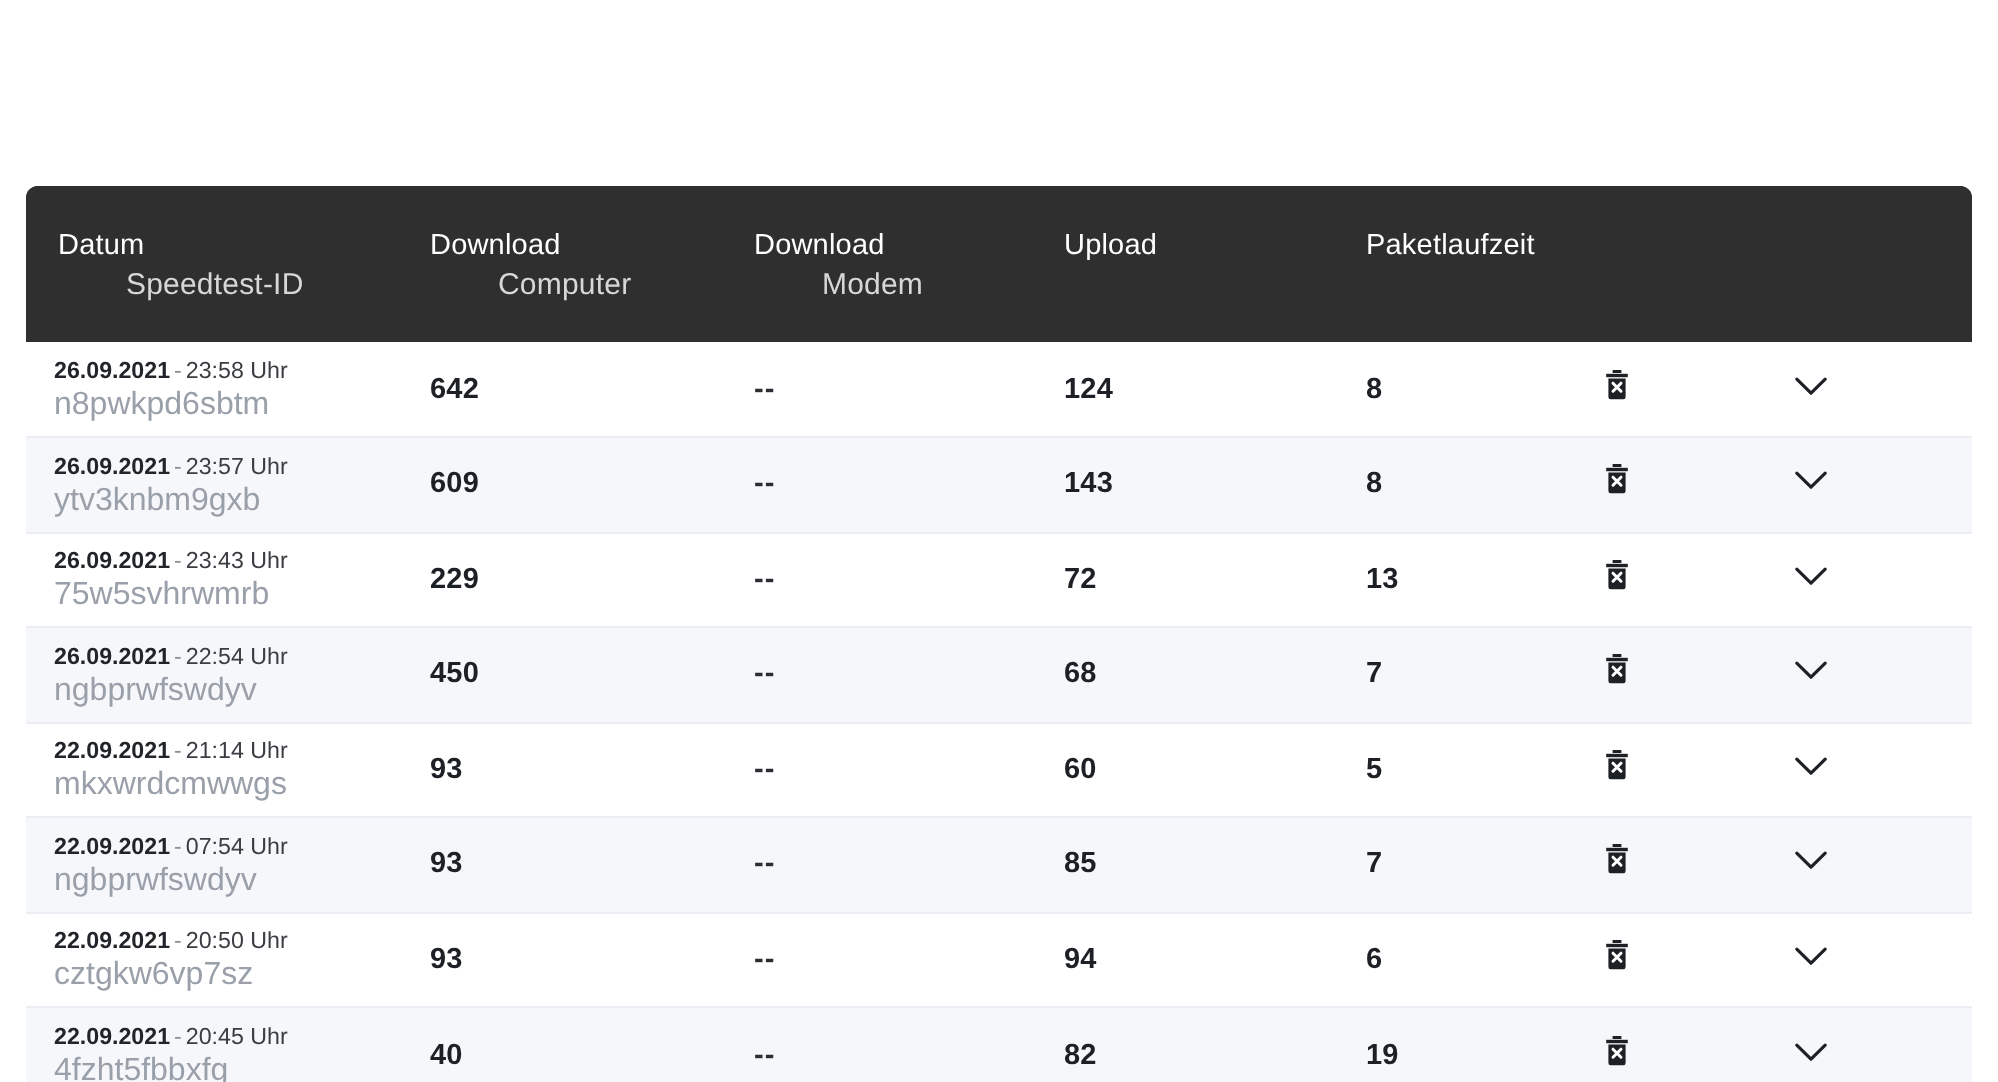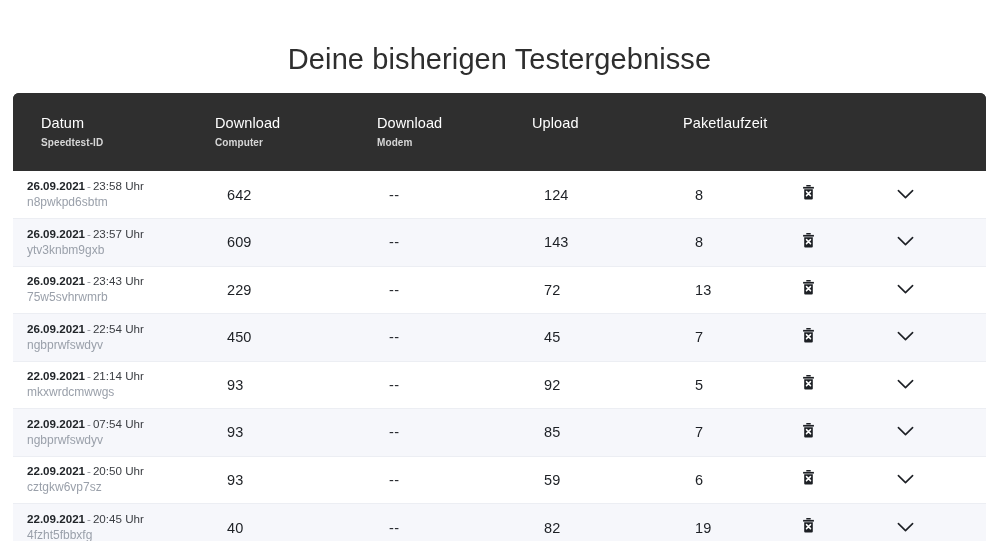--- a/index.html
+++ b/index.html
@@ -70,38 +70,39 @@
   thead th {
     background: #2f2f2f;
     color: #ffffff;
     text-align: left;
     font-weight: 400;
     vertical-align: top;
     padding: 21px 0 20px 0;
     height: 71px;
     box-sizing: border-box;
   }
-  thead th:first-child { padding-left: 28px; }
+  thead th:first-child { padding-left: 16px; }
 
   .th-main {
     display: block;
     font-size: 14.5px;
     line-height: 18px;
     font-weight: 400;
     color: #ffffff;
     letter-spacing: 0.1px;
   }
   .th-sub {
     display: block;
-    font-size: 10px;
+    font-size: 15px;
     line-height: 16px;
     margin-top: 3px;
     color: #d7d7d7;
-    font-weight: 700;
+    font-weight: 400;
     letter-spacing: 0.1px;
+    margin-left: 34px;
   }
 
   
   tbody tr {
     height: 47.5px;
     background: #ffffff;
   }
   tbody tr.alt {
     background: #f6f7fb;
   }
@@ -128,33 +129,32 @@
   .date-line .d-sep {
     color: #8b8f97;
     padding: 0 2px;
     font-weight: 400;
   }
   .date-line .d-time {
     font-weight: 400;
     color: #3a3d42;
   }
   .id-line {
-    font-size: 12px;
+    font-size: 16px;
     line-height: 15px;
     color: #9aa0aa;
     margin-top: 2px;
     white-space: nowrap;
   }
 
   .num {
     font-size: 14.5px;
-    font-weight: normal;
+    font-weight: bold;
     color: #1d2025;
     letter-spacing: 0.1px;
-    margin-left: 12px;
   }
   .num.empty {
     color: #2a2d32;
     letter-spacing: 0.5px;
   }
 
   
   td.cell-delete, td.cell-expand {
     text-align: left;
   }
@@ -167,21 +167,20 @@
     line-height: 0;
   }
   .trash-icon svg { display: block; }
   .chevron-icon svg { display: block; }
 </style>
 </head>
 <body>
 
 <div class="page">
 
-  <h1 class="page-title">Deine bisherigen Testergebnisse</h1>
 
   <div class="table-card">
     <table class="results">
       <colgroup>
         <col class="c-datum">
           <col class="c-dlc">
           <col class="c-dlm">
         <col class="c-up">
           <col class="c-lat">
           <col class="c-del">
@@ -275,40 +274,40 @@
                     <path d="M1.4 1.6 L8.5 8.6 L15.6 1.6" fill="none" stroke="#1d2025" stroke-width="1.6" stroke-linecap="round" stroke-linejoin="round"></path>
                   </svg></span></button></td>
           </tr>
           <tr class="alt">
             <td class="cell-datum">
               <div class="date-line"><span class="d-date">26.09.2021</span><span class="d-sep">-</span><span class="d-time">22:54 Uhr</span></div>
               <div class="id-line">ngbprwfswdyv</div>
             </td>
             <td><span class="num">450</span></td>
             <td><span class="num empty">--</span></td>
-            <td><span class="num">45</span></td>
+            <td><span class="num">68</span></td>
             <td><span class="num">7</span></td>
             <td class="cell-delete"><button class="icon-btn"><span class="trash-icon"><svg width="13" height="15" viewBox="0 0 13 15" aria-hidden="true">
                     <rect x="4.3" y="0" width="4.4" height="1.5" fill="#1d2025"></rect>
                     <rect x="1.1" y="1.9" width="10.8" height="1.7" fill="#1d2025"></rect>
                     <path d="M2.2 4.2 h8.6 v9.3 a1.1 1.1 0 0 1 -1.1 1.1 h-6.4 a1.1 1.1 0 0 1 -1.1 -1.1 z" fill="#1d2025"></path>
                     <path d="M4.5 6.6 L8.5 10.6 M8.5 6.6 L4.5 10.6" stroke="#ffffff" stroke-width="1.5" stroke-linecap="round"></path>
                   </svg></span></button></td>
             <td class="cell-expand"><button class="icon-btn"><span class="chevron-icon"><svg width="17" height="11" viewBox="0 0 17 11" aria-hidden="true">
                     <path d="M1.4 1.6 L8.5 8.6 L15.6 1.6" fill="none" stroke="#1d2025" stroke-width="1.6" stroke-linecap="round" stroke-linejoin="round"></path>
                   </svg></span></button></td>
           </tr>
           <tr>
             <td class="cell-datum">
               <div class="date-line"><span class="d-date">22.09.2021</span><span class="d-sep">-</span><span class="d-time">21:14 Uhr</span></div>
               <div class="id-line">mkxwrdcmwwgs</div>
             </td>
             <td><span class="num">93</span></td>
             <td><span class="num empty">--</span></td>
-            <td><span class="num">92</span></td>
+            <td><span class="num">60</span></td>
             <td><span class="num">5</span></td>
             <td class="cell-delete"><button class="icon-btn"><span class="trash-icon"><svg width="13" height="15" viewBox="0 0 13 15" aria-hidden="true">
                     <rect x="4.3" y="0" width="4.4" height="1.5" fill="#1d2025"></rect>
                     <rect x="1.1" y="1.9" width="10.8" height="1.7" fill="#1d2025"></rect>
                     <path d="M2.2 4.2 h8.6 v9.3 a1.1 1.1 0 0 1 -1.1 1.1 h-6.4 a1.1 1.1 0 0 1 -1.1 -1.1 z" fill="#1d2025"></path>
                     <path d="M4.5 6.6 L8.5 10.6 M8.5 6.6 L4.5 10.6" stroke="#ffffff" stroke-width="1.5" stroke-linecap="round"></path>
                   </svg></span></button></td>
             <td class="cell-expand"><button class="icon-btn"><span class="chevron-icon"><svg width="17" height="11" viewBox="0 0 17 11" aria-hidden="true">
                     <path d="M1.4 1.6 L8.5 8.6 L15.6 1.6" fill="none" stroke="#1d2025" stroke-width="1.6" stroke-linecap="round" stroke-linejoin="round"></path>
                   </svg></span></button></td>
@@ -332,21 +331,21 @@
                     <path d="M1.4 1.6 L8.5 8.6 L15.6 1.6" fill="none" stroke="#1d2025" stroke-width="1.6" stroke-linecap="round" stroke-linejoin="round"></path>
                   </svg></span></button></td>
           </tr>
           <tr>
             <td class="cell-datum">
               <div class="date-line"><span class="d-date">22.09.2021</span><span class="d-sep">-</span><span class="d-time">20:50 Uhr</span></div>
               <div class="id-line">cztgkw6vp7sz</div>
             </td>
             <td><span class="num">93</span></td>
             <td><span class="num empty">--</span></td>
-            <td><span class="num">59</span></td>
+            <td><span class="num">94</span></td>
             <td><span class="num">6</span></td>
             <td class="cell-delete"><button class="icon-btn"><span class="trash-icon"><svg width="13" height="15" viewBox="0 0 13 15" aria-hidden="true">
                     <rect x="4.3" y="0" width="4.4" height="1.5" fill="#1d2025"></rect>
                     <rect x="1.1" y="1.9" width="10.8" height="1.7" fill="#1d2025"></rect>
                     <path d="M2.2 4.2 h8.6 v9.3 a1.1 1.1 0 0 1 -1.1 1.1 h-6.4 a1.1 1.1 0 0 1 -1.1 -1.1 z" fill="#1d2025"></path>
                     <path d="M4.5 6.6 L8.5 10.6 M8.5 6.6 L4.5 10.6" stroke="#ffffff" stroke-width="1.5" stroke-linecap="round"></path>
                   </svg></span></button></td>
             <td class="cell-expand"><button class="icon-btn"><span class="chevron-icon"><svg width="17" height="11" viewBox="0 0 17 11" aria-hidden="true">
                     <path d="M1.4 1.6 L8.5 8.6 L15.6 1.6" fill="none" stroke="#1d2025" stroke-width="1.6" stroke-linecap="round" stroke-linejoin="round"></path>
                   </svg></span></button></td>

